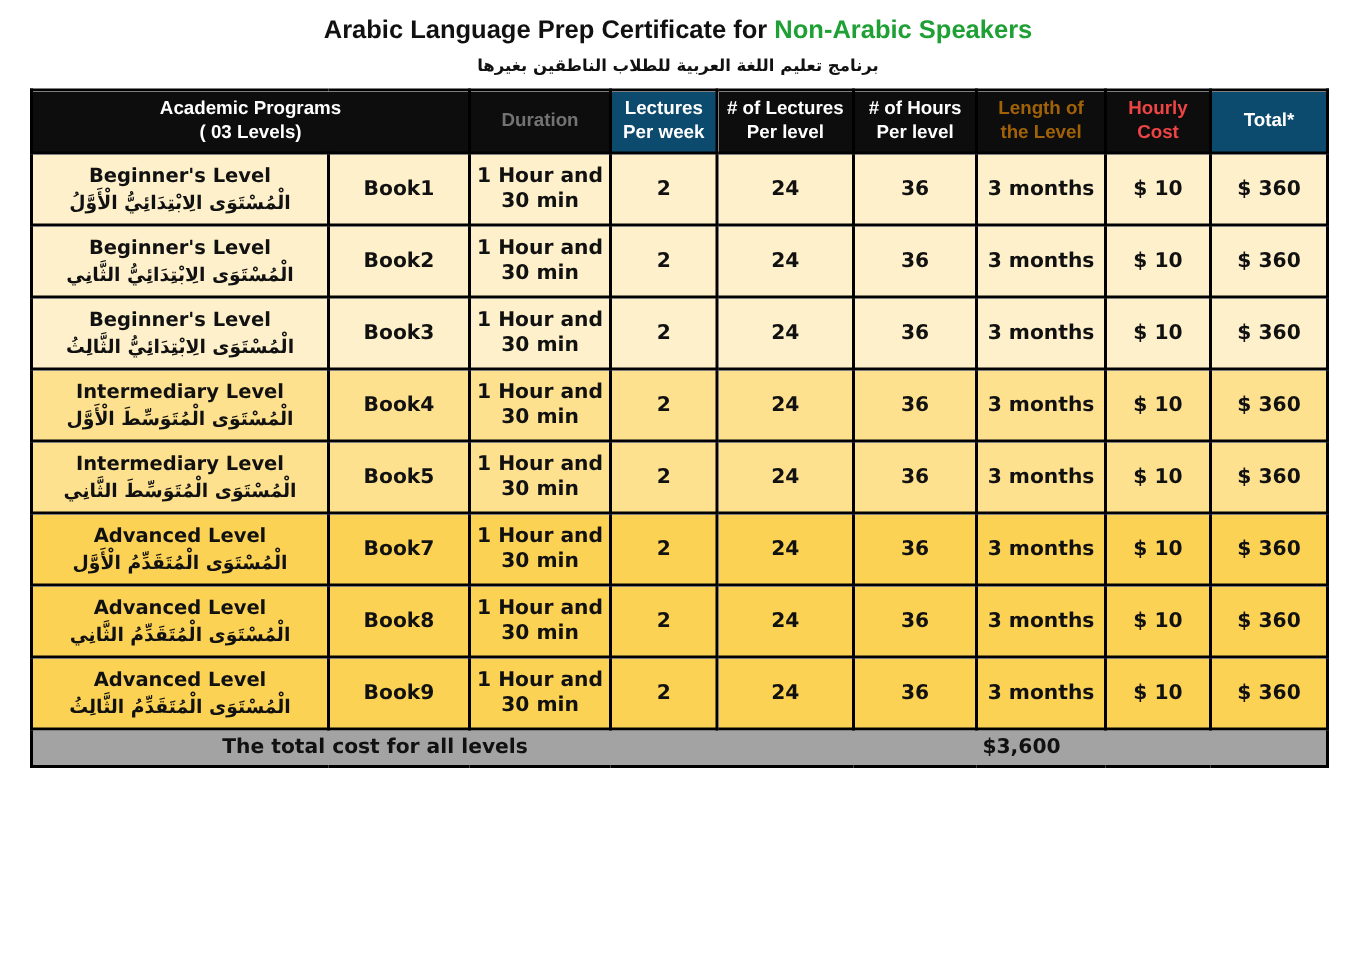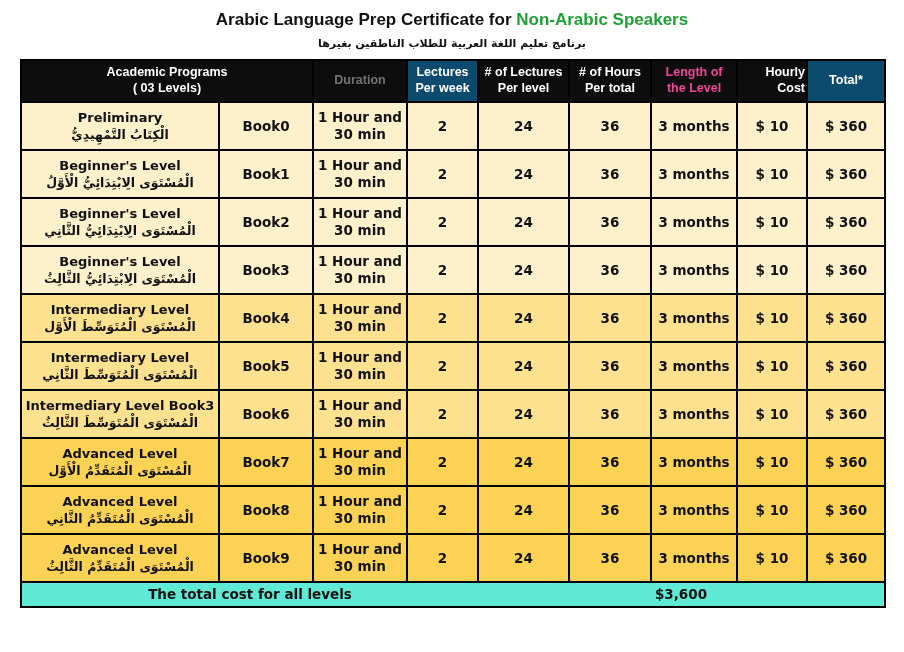--- a/index.html
+++ b/index.html
@@ -102,45 +102,31 @@
   <thead>
     <tr style="background: rgb(13, 13, 13);">
         <th colspan="2" style="background: rgb(13, 13, 13); color: rgb(255, 255, 255);">Academic Programs
 ( 03 Levels)</th>
         <th style="background: rgb(13, 13, 13); color: #737373;">Duration</th>
         <th style="background: #0c4a6e; color: rgb(255, 255, 255);">Lectures
 Per week</th>
         <th style="background: rgb(13, 13, 13); color: rgb(255, 255, 255);"># of Lectures
 Per level</th>
         <th style="background: rgb(13, 13, 13); color: rgb(255, 255, 255);"># of Hours
-Per total</th>
-        <th style="background: rgb(13, 13, 13); color: #ec4899;">Length of
+Per level</th>
+        <th style="background: rgb(13, 13, 13); color: #a16207;">Length of
 the Level</th>
-        <th style="background: rgb(13, 13, 13); color: #ffffff; text-align: right;">Hourly
+        <th style="background: rgb(13, 13, 13); color: #ef4444;">Hourly
 Cost</th>
         <th style="background: #0c4a6e; color: rgb(255, 255, 255);">Total*</th>
       </tr>
   </thead>
   <tbody>
       <tr style="background: rgb(253, 240, 203);">
         <td>
-          <div class="prog-en">Preliminary</div>
-          <div class="prog-ar" dir="rtl">الْكِتَابُ التَّمْهِيدِيُّ</div>
-        </td>
-        <td>Book0</td>
-        <td>1 Hour and 30 min</td>
-        <td>2</td>
-        <td>24</td>
-        <td>36</td>
-        <td>3 months</td>
-        <td>$ 10</td>
-        <td>$ 360</td>
-      </tr>
-      <tr style="background: rgb(253, 240, 203);">
-        <td>
           <div class="prog-en">Beginner's Level</div>
           <div class="prog-ar" dir="rtl">الْمُسْتَوَى الِابْتِدَائِيُّ الْأَوَّلُ</div>
         </td>
         <td>Book1</td>
         <td>1 Hour and 30 min</td>
         <td>2</td>
         <td>24</td>
         <td>36</td>
         <td>3 months</td>
         <td>$ 10</td>
@@ -195,34 +181,20 @@
         </td>
         <td>Book5</td>
         <td>1 Hour and 30 min</td>
         <td>2</td>
         <td>24</td>
         <td>36</td>
         <td>3 months</td>
         <td>$ 10</td>
         <td>$ 360</td>
       </tr>
-      <tr style="background: rgb(253, 225, 142);">
-        <td>
-          <div class="prog-en">Intermediary Level Book3</div>
-          <div class="prog-ar" dir="rtl">الْمُسْتَوَى الْمُتَوَسِّطَ الثَّالِثُ</div>
-        </td>
-        <td>Book6</td>
-        <td>1 Hour and 30 min</td>
-        <td>2</td>
-        <td>24</td>
-        <td>36</td>
-        <td>3 months</td>
-        <td>$ 10</td>
-        <td>$ 360</td>
-      </tr>
       <tr style="background: rgb(251, 210, 84);">
         <td>
           <div class="prog-en">Advanced Level</div>
           <div class="prog-ar" dir="rtl">الْمُسْتَوَى الْمُتَقَدِّمُ الْأَوَّل</div>
         </td>
         <td>Book7</td>
         <td>1 Hour and 30 min</td>
         <td>2</td>
         <td>24</td>
         <td>36</td>
@@ -253,18 +225,18 @@
         <td>1 Hour and 30 min</td>
         <td>2</td>
         <td>24</td>
         <td>36</td>
         <td>3 months</td>
         <td>$ 10</td>
         <td>$ 360</td>
       </tr>
     </tbody>
   <tfoot>
-    <tr style="background: #5eead4;">
+    <tr style="background: #a3a3a3;">
       <td class="footer-label" colspan="4">The total cost for all levels</td>
       <td class="footer-value" colspan="5">$3,600</td>
     </tr>
   </tfoot>
 </table>
 
 </body></html>

